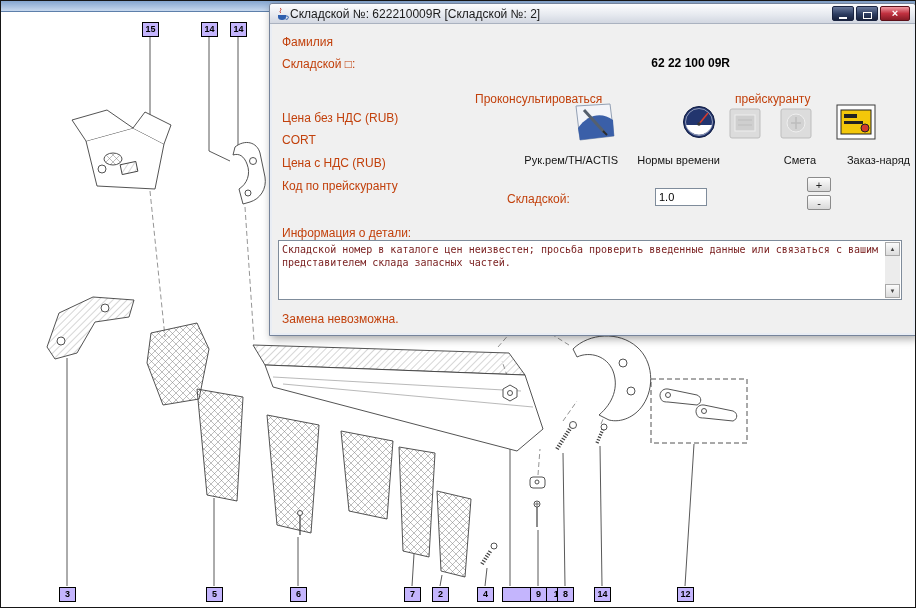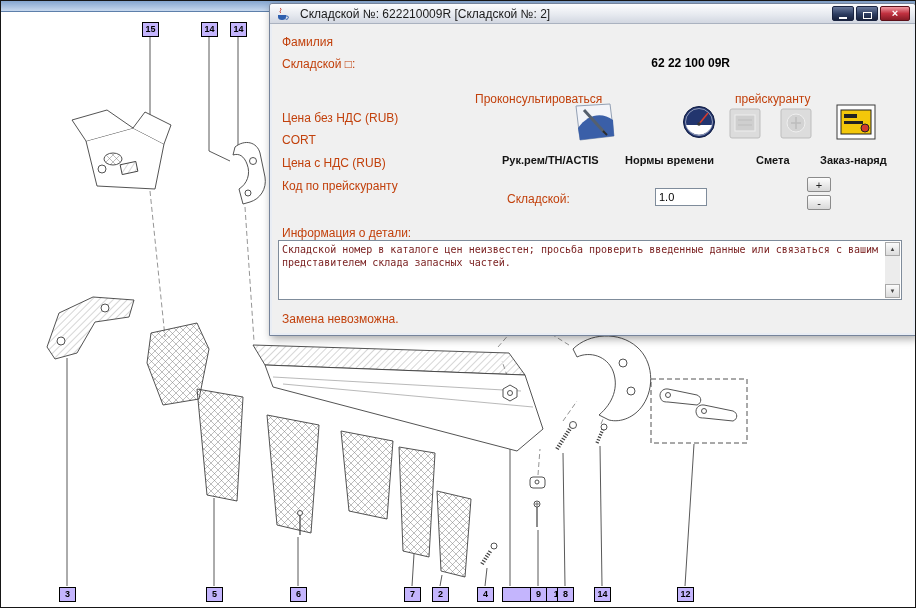--- a/index.html
+++ b/index.html
@@ -7,37 +7,37 @@
     font-family:"Liberation Sans",sans-serif;border:1px solid #161616;box-sizing:border-box;}
   .bg-top{position:absolute;left:0;top:0;width:100%;height:10px;
     background:linear-gradient(#84a5cf,#c7d8ee);border-bottom:1px solid #5d7faa;}
   svg.diagram{position:absolute;left:0;top:0;}
   .callout{position:absolute;width:15px;height:13px;background:#c4b5fd;border:1px solid #000;
     font-size:9px;font-weight:bold;line-height:13px;text-align:center;color:#000;cursor:pointer;box-sizing:content-box;}
   
   .dialog{position:absolute;left:268px;top:2px;width:645px;height:331px;background:#f0f0f0;
     border:1px solid #76849b;border-radius:3px 3px 0 0;
     box-shadow:2px 3px 8px rgba(0,0,0,.35), inset 0 0 0 2px #e9edf4;}
-  .titlebar{position:absolute;left:0;top:0;right:0;height:20px;display:flex;align-items:center;gap:11px;
+  .titlebar{position:absolute;left:0;top:0;right:0;height:20px;display:flex;align-items:center;gap:1px;
     padding:0 5px;background:linear-gradient(#fdfdfe,#e7eaf0 55%,#d2d7e1);
     border-bottom:1px solid #aab2c0;border-radius:3px 3px 0 0;box-sizing:border-box;}
   .title{font-size:12px;color:#1a1a1a;white-space:nowrap;overflow:hidden;}
   .winbtns{margin-left:auto;display:flex;gap:2px;}
   .wbtn{width:22px;height:15px;border:1px solid #1a2440;border-radius:2px;padding:0;cursor:pointer;
     background:linear-gradient(#6a7a9c,var(--window-button,#2c3c60) 55%,#18223c);}
   .wbtn i{display:block;}
   .minbtn i{width:8px;height:2px;background:#fff;margin:9px auto 0;}
   .maxbtn i{width:7px;height:5px;border:1px solid #fff;margin:3px auto 0;}
   .closebtn{width:30px;height:15px;border:1px solid #5d1019;border-radius:2px;padding:0;cursor:pointer;
     background:linear-gradient(#f09aa2,var(--close-button,#c13140) 50%,#871a25);color:#fff;
     font:bold 11px/13px "Liberation Sans",sans-serif;}
   .dlabel{position:absolute;font-size:12px;color:#c2410c;white-space:nowrap;}
   .dvalue{position:absolute;font-size:12px;font-weight:bold;color:#000;text-align:right;}
   .icon-tile{position:absolute;cursor:pointer;background:none;border:none;padding:0;}
-  .icon-label{position:absolute;font-size:11px;color:#141414;text-align:left;white-space:nowrap;font-weight:bold;}
+  .icon-label{position:absolute;font-size:11px;color:#141414;text-align:right;white-space:nowrap;}
   .qty-input{position:absolute;width:44px;height:16px;border:1px solid #7f8c9b;background:#fff;
     font-family:"Liberation Sans",sans-serif;font-size:11px;padding:0 3px;}
   .stepbtn{position:absolute;width:24px;height:15px;border:1px solid #8b8b8b;border-radius:2px;
     background:linear-gradient(#fefefe,#d8d8d8);font:11px/12px "Liberation Sans",sans-serif;color:#222;cursor:pointer;padding:0;}
   .infobox{position:absolute;left:8px;top:236px;width:624px;height:60px;background:#fff;
     border:1px solid #7f8c9b;box-sizing:border-box;padding-left:13px;}
   .infotext{position:absolute;left:3px;top:2px;right:18px;bottom:2px;overflow:hidden;
     font-family:"DejaVu Sans Mono",monospace;font-size:10px;line-height:13px;color:var(--info-text,#7b2222);}
   .vscroll{position:absolute;top:1px;right:1px;bottom:1px;width:15px;background:#ececec;}
   .sbtn{position:absolute;left:0;width:15px;height:14px;background:linear-gradient(#fbfbfb,#dcdcdc);

